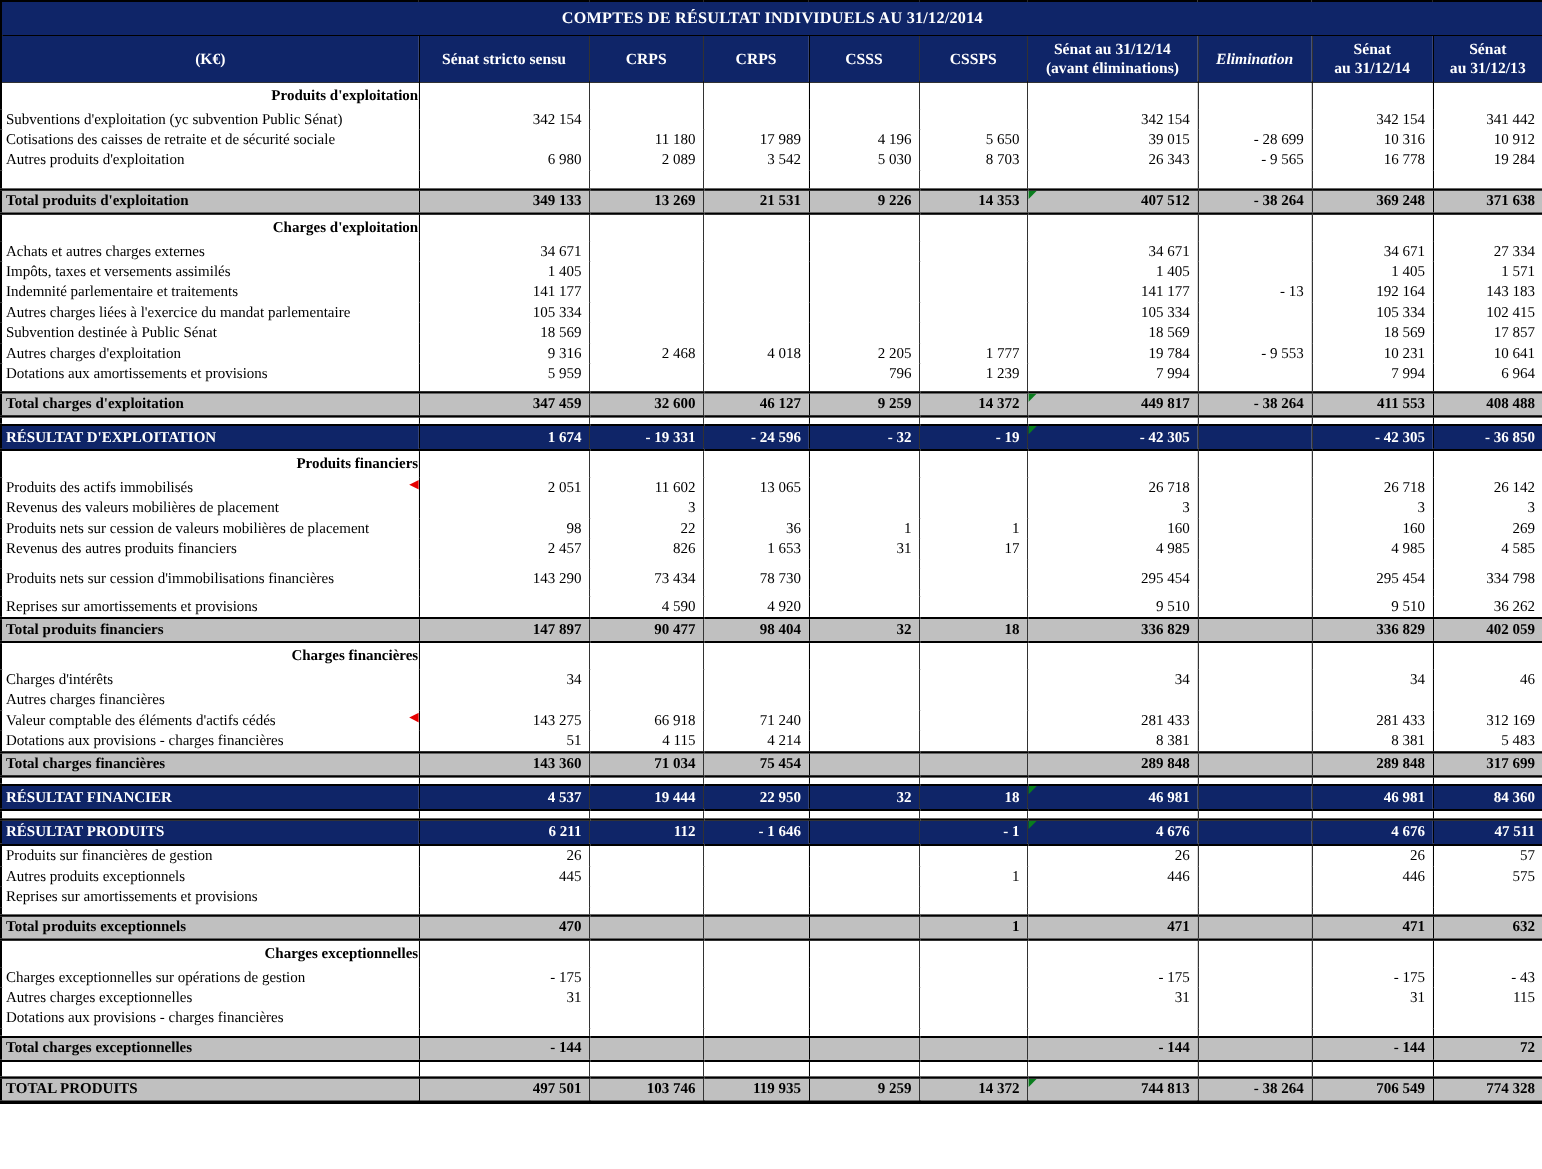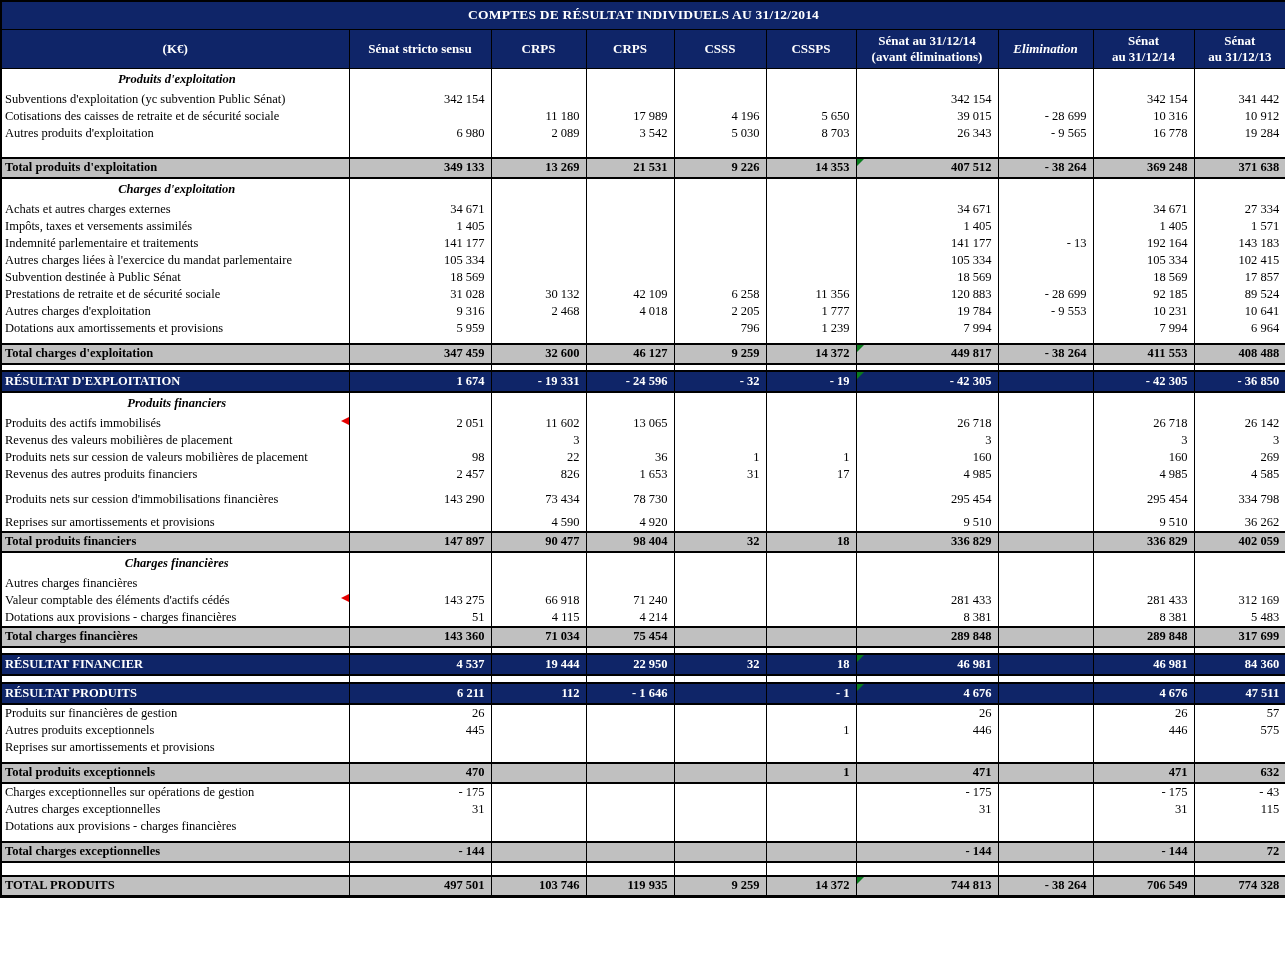--- a/index.html
+++ b/index.html
@@ -14,21 +14,21 @@
   
   tr.head-row th{background:var(--navy);color:#fff;font-weight:bold;font-size:13px;
         text-align:center;height:38px;border:1px solid #000;white-space:pre-line;line-height:1.25;}
   tr.head-row th.italic{font-style:italic;}
   
   td{border-left:1px solid #000;border-right:1px solid #000;font-size:12.5px;}
   td.val{text-align:right;padding-right:6px;}
   td.lbl{text-align:left;padding-left:3px;}
   tr.data td{height:17px;background:#fff;}
   tr.section td{height:22px;background:#fff;}
-  tr.section td.lbl{font-weight:bold;text-align:center;font-style:italic;}
+  tr.section td.lbl{font-weight:bold;text-align:right;}
   tr.total td{height:18px;background:var(--gray);font-weight:bold;
         border-top:2px solid #000;border-bottom:2px solid #000;}
   tr.result td{height:19px;background:var(--navy);color:#fff;font-weight:bold;
         border-top:2px solid #000;border-bottom:2px solid #000;}
   tr.spacer td{background:#fff;}
   
   .flag-green{position:absolute;top:0;left:0;width:0;height:0;
         border-top:7px solid var(--green);border-right:7px solid transparent;}
   
   .marker-red{position:absolute;top:2px;right:0;width:0;height:0;
@@ -211,32 +211,20 @@
           <td class="val"></td>
           <td class="val"></td>
           <td class="val"></td>
           <td class="val"></td>
           <td class="val">18 569</td>
           <td class="val"></td>
           <td class="val">18 569</td>
           <td class="val">17 857</td>
         </tr>
         <tr class="data">
-          <td class="lbl">Prestations de retraite et de sécurité sociale</td>
-          <td class="val">31 028</td>
-          <td class="val">30 132</td>
-          <td class="val">42 109</td>
-          <td class="val">6 258</td>
-          <td class="val">11 356</td>
-          <td class="val">120 883</td>
-          <td class="val">- 28 699</td>
-          <td class="val">92 185</td>
-          <td class="val">89 524</td>
-        </tr>
-        <tr class="data">
           <td class="lbl">Autres charges d'exploitation</td>
           <td class="val">9 316</td>
           <td class="val">2 468</td>
           <td class="val">4 018</td>
           <td class="val">2 205</td>
           <td class="val">1 777</td>
           <td class="val">19 784</td>
           <td class="val">- 9 553</td>
           <td class="val">10 231</td>
           <td class="val">10 641</td>
@@ -427,20 +415,32 @@
           <td class="val"></td>
           <td class="val"></td>
           <td class="val"></td>
           <td class="val"></td>
           <td class="val"></td>
           <td class="val"></td>
           <td class="val"></td>
           <td class="val"></td>
         </tr>
         <tr class="data">
+          <td class="lbl">Charges d'intérêts</td>
+          <td class="val">34</td>
+          <td class="val"></td>
+          <td class="val"></td>
+          <td class="val"></td>
+          <td class="val"></td>
+          <td class="val">34</td>
+          <td class="val"></td>
+          <td class="val">34</td>
+          <td class="val">46</td>
+        </tr>
+        <tr class="data">
           <td class="lbl">Autres charges financières</td>
           <td class="val"></td>
           <td class="val"></td>
           <td class="val"></td>
           <td class="val"></td>
           <td class="val"></td>
           <td class="val"></td>
           <td class="val"></td>
           <td class="val"></td>
           <td class="val"></td>
@@ -581,20 +581,32 @@
           <td class="lbl">Total produits exceptionnels</td>
           <td class="val">470</td>
           <td class="val"></td>
           <td class="val"></td>
           <td class="val"></td>
           <td class="val">1</td>
           <td class="val">471</td>
           <td class="val"></td>
           <td class="val">471</td>
           <td class="val">632</td>
+        </tr>
+        <tr class="section">
+          <td class="lbl">Charges exceptionnelles</td>
+          <td class="val"></td>
+          <td class="val"></td>
+          <td class="val"></td>
+          <td class="val"></td>
+          <td class="val"></td>
+          <td class="val"></td>
+          <td class="val"></td>
+          <td class="val"></td>
+          <td class="val"></td>
         </tr>
         <tr class="data">
           <td class="lbl">Charges exceptionnelles sur opérations de gestion</td>
           <td class="val">- 175</td>
           <td class="val"></td>
           <td class="val"></td>
           <td class="val"></td>
           <td class="val"></td>
           <td class="val">- 175</td>
           <td class="val"></td>

